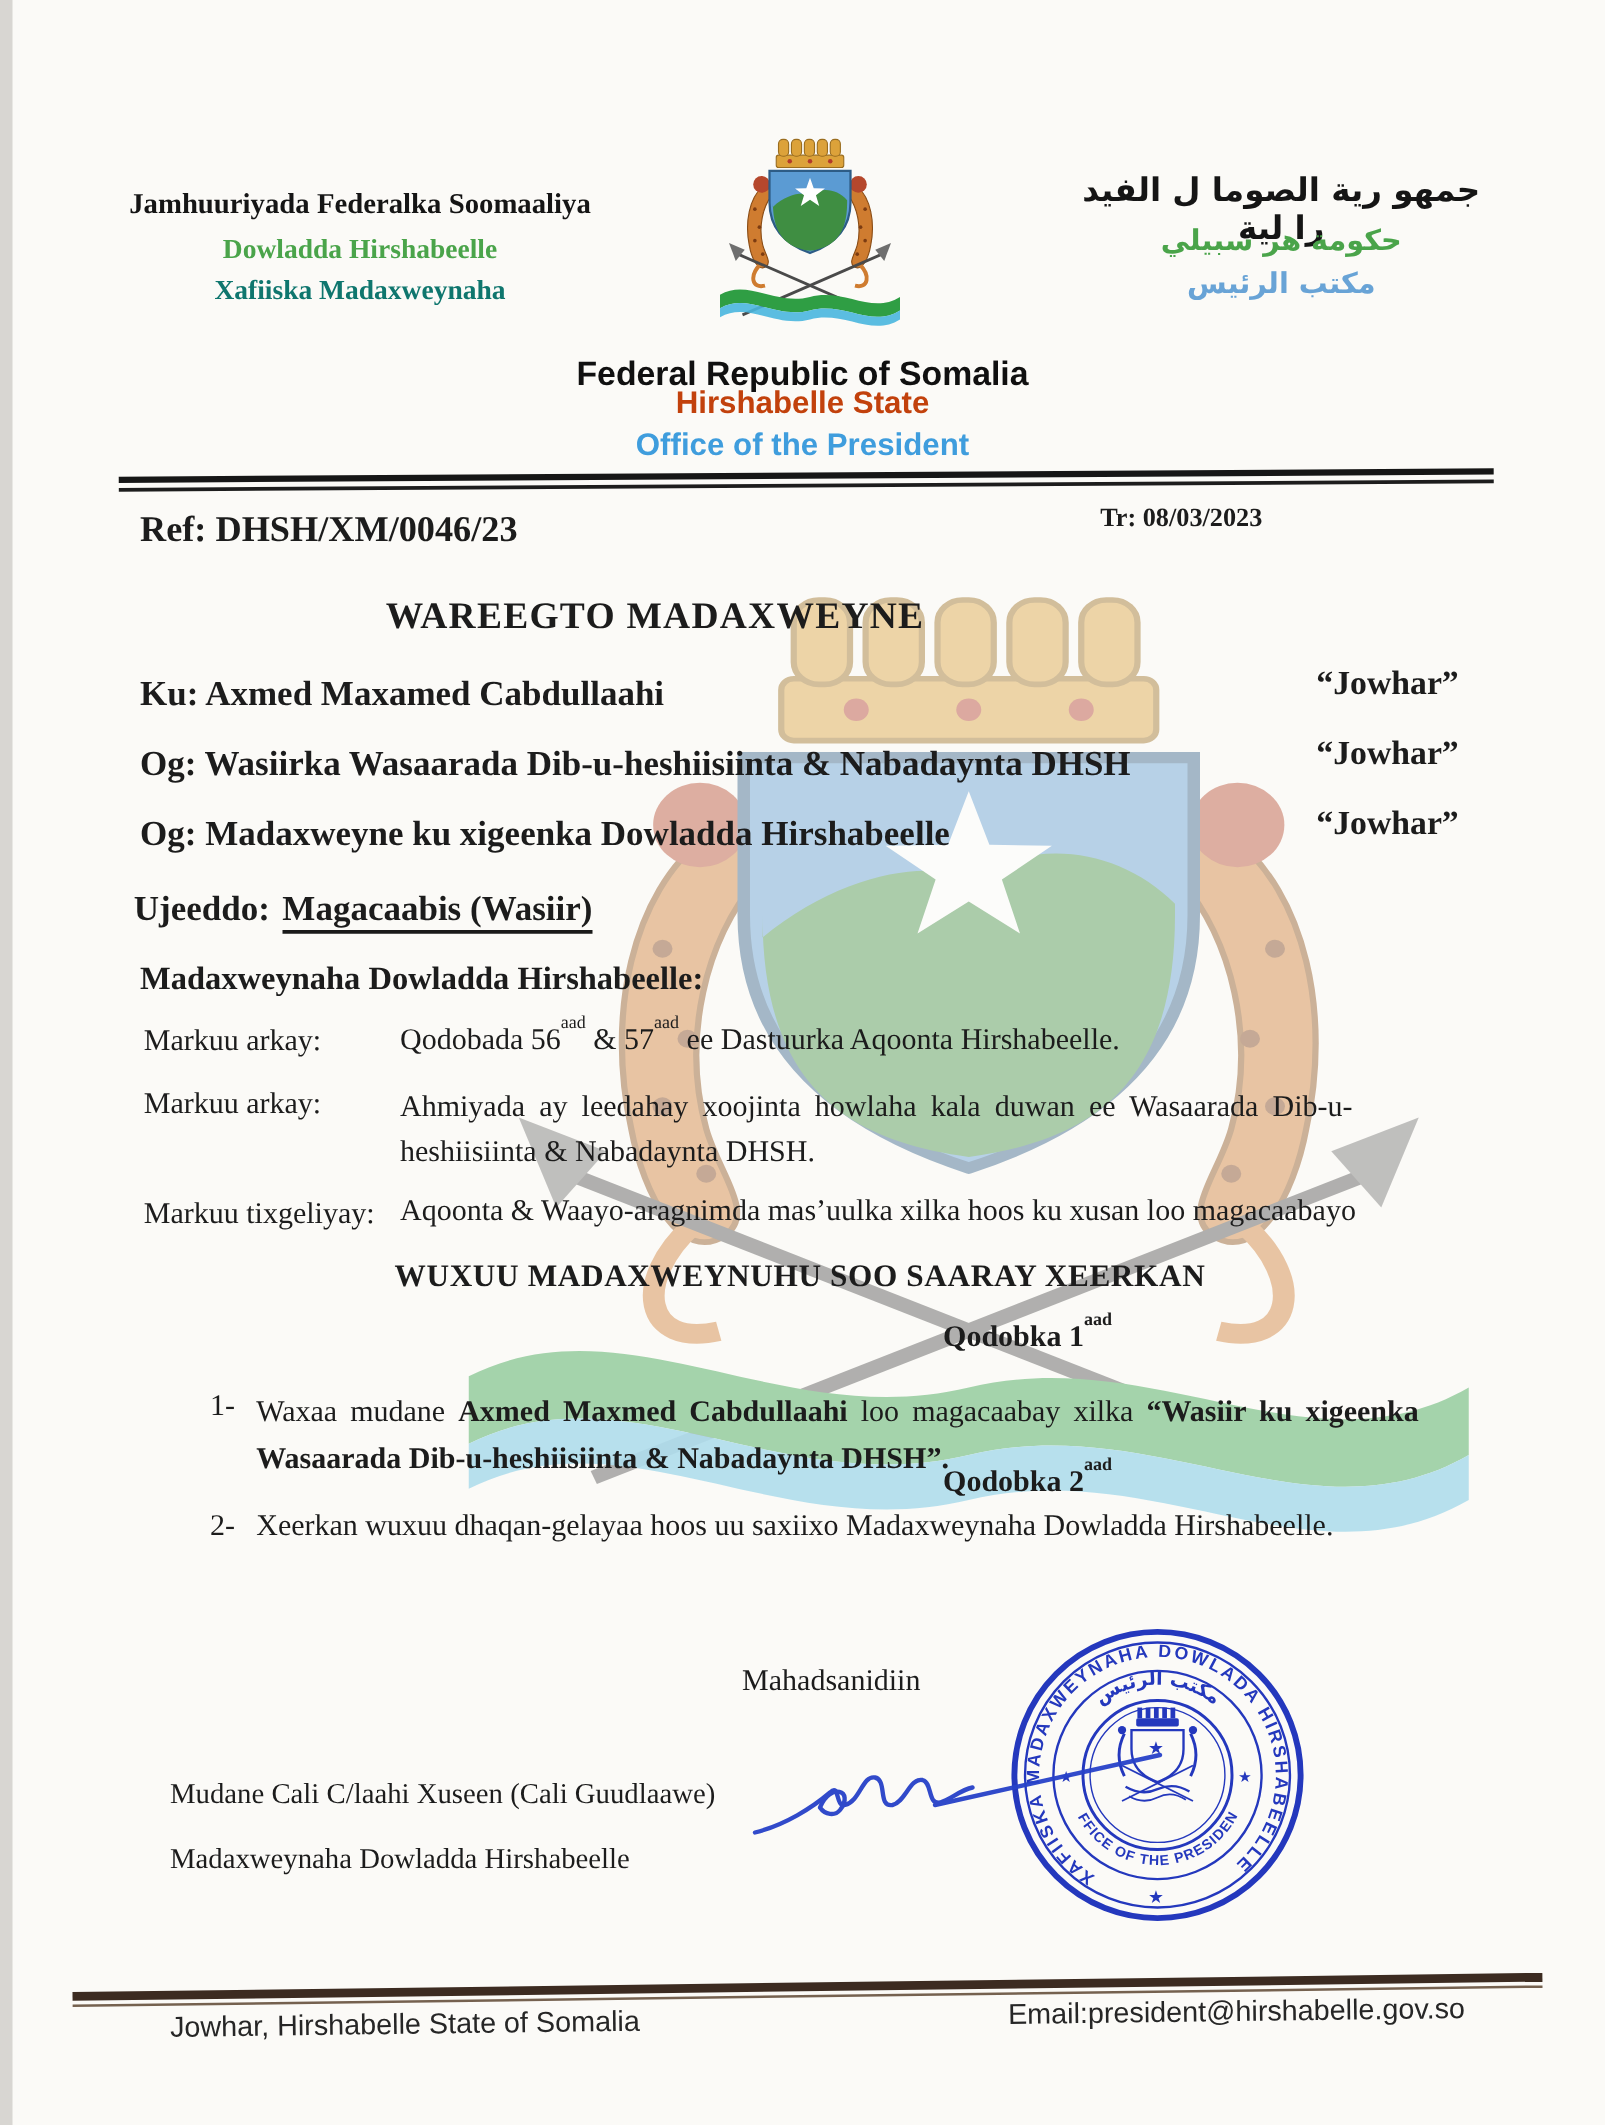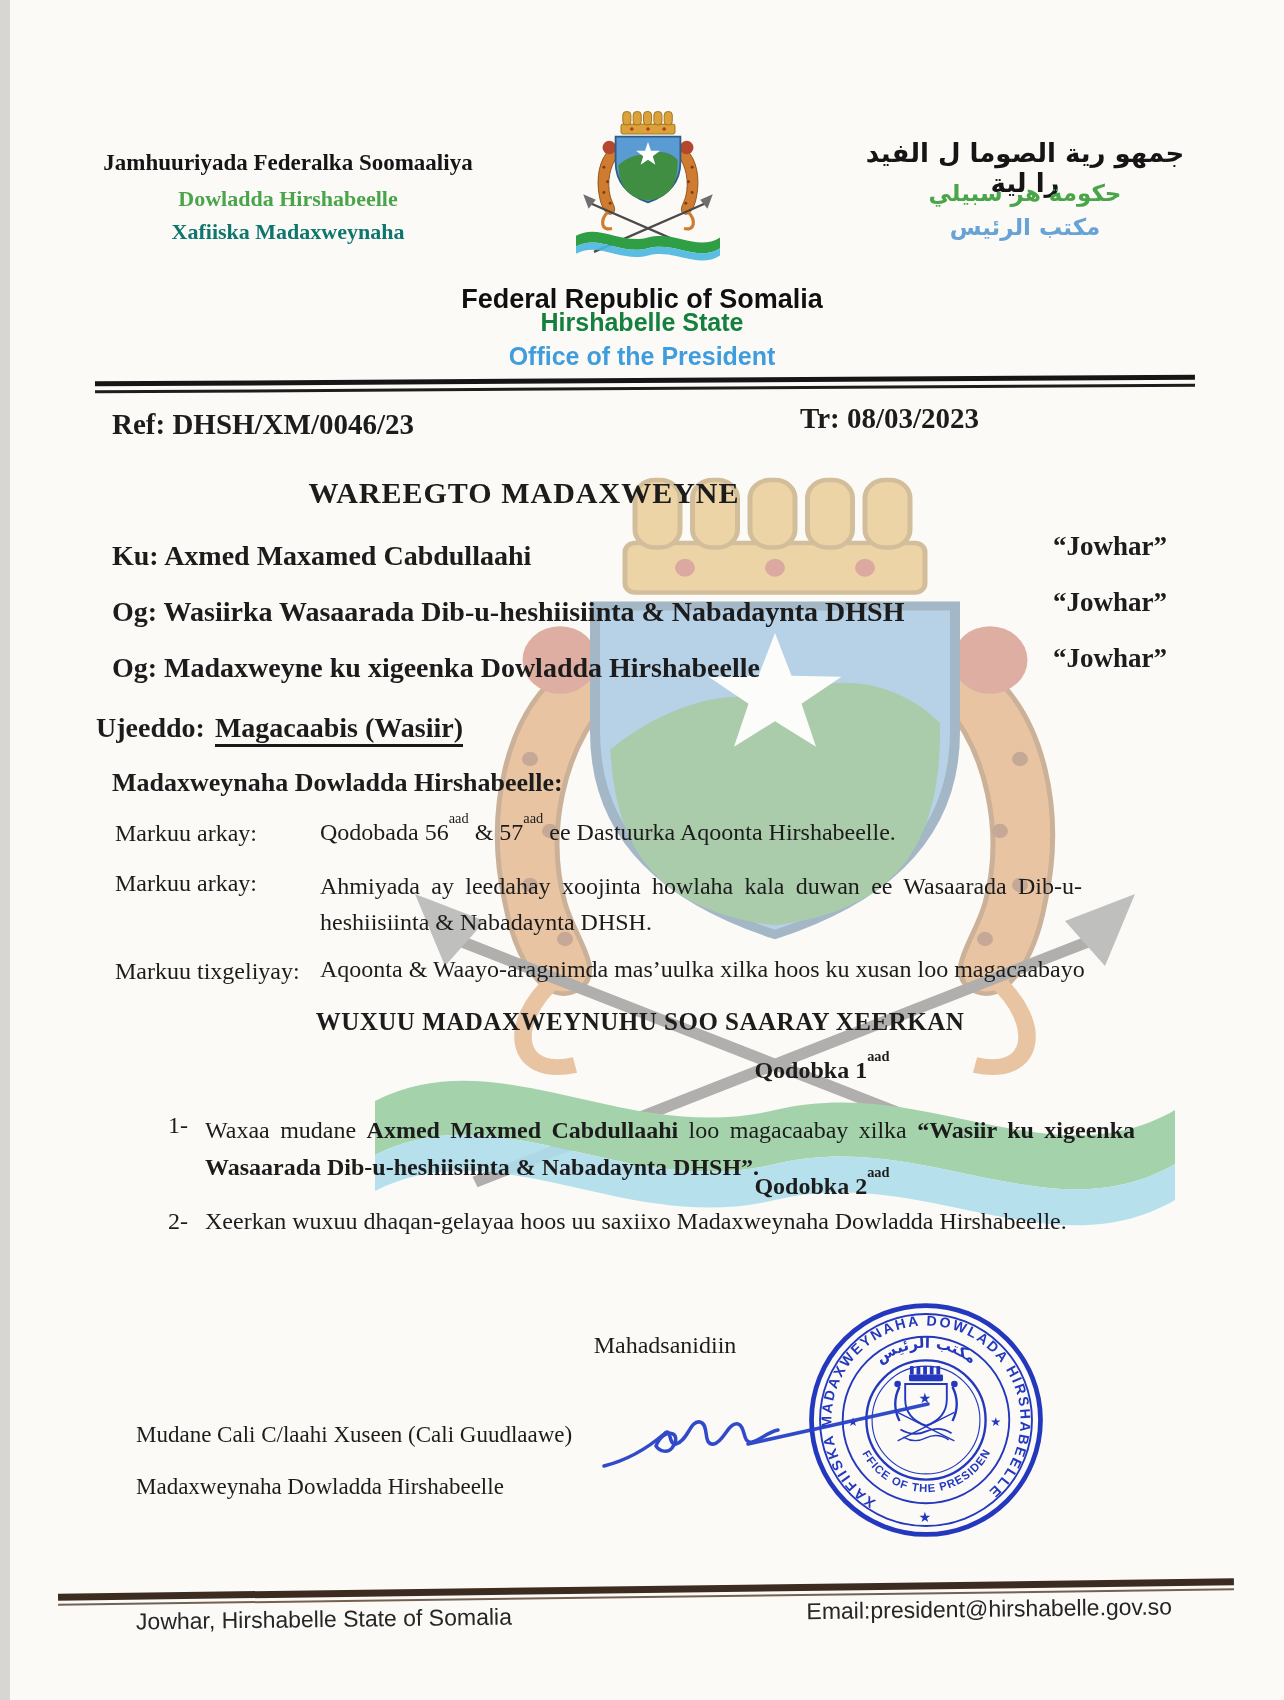--- a/index.html
+++ b/index.html
@@ -13,33 +13,33 @@
   .hl{left:98px;width:380px;text-align:center;font-weight:bold;}
   .hl1{top:150px;font-size:23px;color:#151515;}
   .hl2{top:186px;font-size:22px;color:#4aa44a;}
   .hl3{top:219px;font-size:22px;color:#0f766e;}
   .ar{left:860px;width:330px;text-align:center;font-weight:bold;direction:rtl;font-family:"DejaVu Sans",sans-serif;}
   .ar1{top:138px;font-size:26px;color:#151515;}
   .ar2{top:180px;font-size:23px;color:#4aa44a;}
   .ar3{top:214px;font-size:23px;color:#68a3d6;}
   .cb{left:342px;width:600px;text-align:center;font-weight:bold;font-family:"Liberation Sans",sans-serif;}
   .cb1{top:284px;font-size:27px;color:#101010;}
-  .cb2{top:308px;font-size:25px;color:#15803d;}
+  .cb2{top:308px;font-size:25px;color:#c2410c;}
   .cb3{top:342px;font-size:25px;color:#3f9ddd;}
   .rule{left:95px;top:378px;width:1100px;transform:rotate(-0.35deg);}
   .rule .r1{height:0;border-top:5px solid #161616;}
   .rule .r2{height:0;border-top:3px solid #1d1d1d;margin-top:4px;}
   .ref{left:112px;top:408px;font-size:29px;font-weight:bold;}
-  .tr{left:800px;top:402px;width:290px;text-align:left;font-size:29px;font-weight:bold;}
+  .tr{left:800px;top:402px;width:290px;text-align:center;font-size:21px;font-weight:bold;}
   .title{left:0;top:476px;width:1048px;text-align:center;font-size:30px;font-weight:bold;letter-spacing:1px;}
   .rec{left:112px;font-size:28px;font-weight:bold;}
   .rec.k1{top:540px;} .rec.k2{top:596px;} .rec.k3{top:652px;}
   .place{left:1030px;width:160px;text-align:center;font-size:27px;font-weight:bold;}
   .place.p1{top:531px;} .place.p2{top:587px;} .place.p3{top:643px;}
-  .subject{left:96px;top:712px;font-size:28px;font-weight:bold;}
+  .subject{left:107px;top:712px;font-size:28px;font-weight:bold;}
   .subject .uval{border-bottom:3px solid #1a1a1a;padding-bottom:1px;margin-left:10px;}
   .salut{left:112px;top:768px;font-size:26px;font-weight:bold;}
   .cl-label{left:115px;font-size:24px;}
   .cl-text{left:320px;font-size:24px;}
   .cl1l{top:820px;} .cl1t{top:818px;}
   .cl2l{top:870px;} .cl2t{top:868px;width:762px;text-align:justify;line-height:36px;}
   .cl3l{top:958px;} .cl3t{top:956px;width:790px;}
   sup.aad{font-size:60%;position:relative;top:-0.55em;font-weight:bold;}
   sup.aad.n{font-weight:normal;}
   .decree{left:200px;top:1008px;width:880px;text-align:center;font-size:25px;font-weight:bold;letter-spacing:0.5px;}

